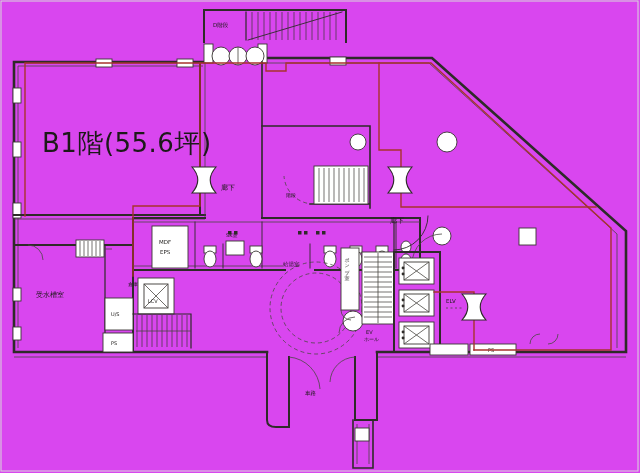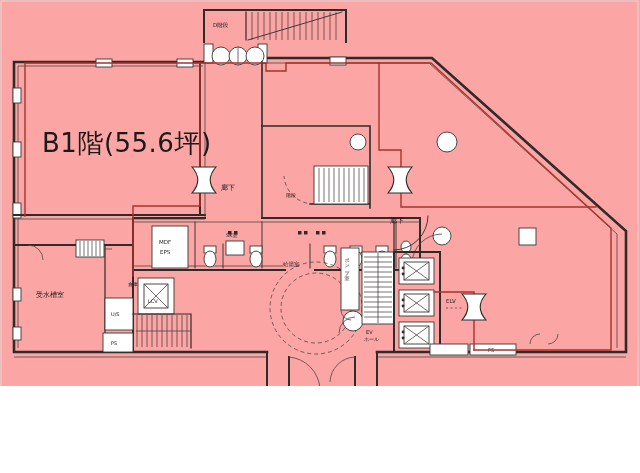--- a/index.html
+++ b/index.html
@@ -1,17 +1,17 @@
 <!DOCTYPE html>
 <html><head>
 <meta charset="utf-8">
 <style>
   html,body{margin:0;padding:0;background:#ffffff;}
   .stage{
-    position:relative;width:640px;height:386px;background:#fca5a5;
+    position:relative;width:640px;height:473px;background:#d946ef;
     font-family:"DejaVu Sans",sans-serif;overflow:hidden;
   }
   svg{display:block}
   .wall{stroke:#2e2b28;fill:none;stroke-linecap:square;}
   .w26{stroke-width:2.6}.w20{stroke-width:2}.w16{stroke-width:1.6}
   .w12{stroke-width:1.2}.w09{stroke-width:.9}
   .thin{stroke:#4a4743;fill:none;stroke-width:.8}
   .red{stroke:#a8332e;fill:none;stroke-width:1.4;stroke-linecap:square}
   .hatch{stroke:#3a3733;stroke-width:.7;fill:none}
   .dash{stroke-dasharray:4 3}

